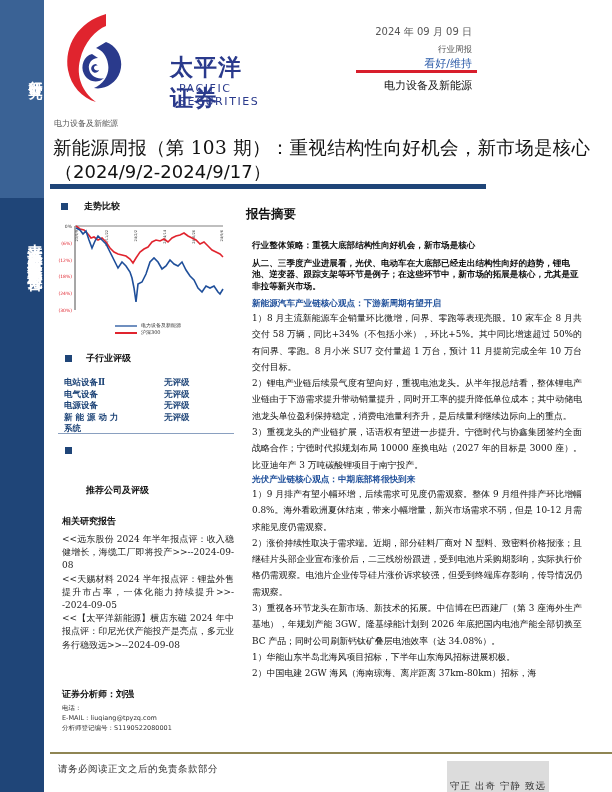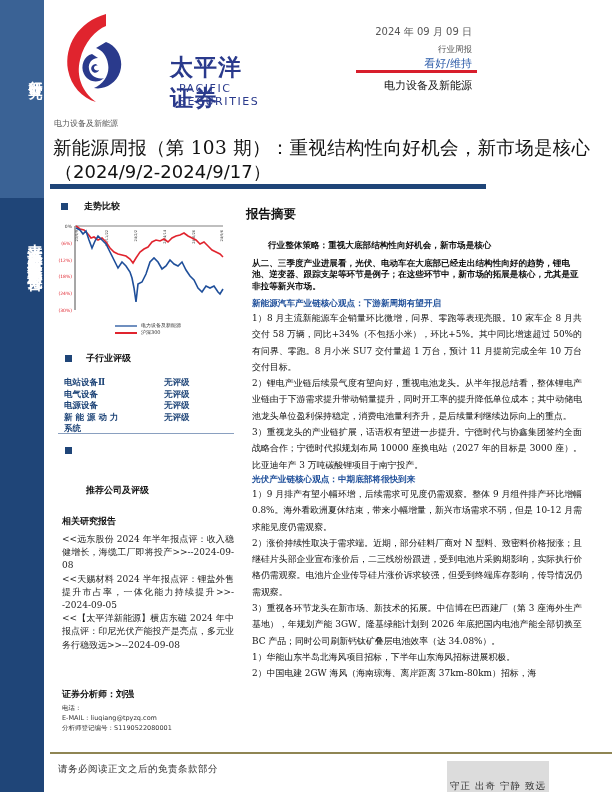--- a/index.html
+++ b/index.html
@@ -45,21 +45,21 @@
   .related-head { position:absolute; left:62px; top:515px; font-size:9px; font-weight:bold; color:#111; }
   .related-list { position:absolute; left:62px; top:533px; width:172px; font-size:9px; color:#222; line-height:13.2px; text-align:justify; }
 
   .analyst { position:absolute; left:62px; top:688px; width:172px; font-family:"DejaVu Sans", sans-serif; }
   .analyst-name { font-size:9px; font-weight:bold; color:#111; font-family:"DejaVu Serif", serif; margin-bottom:2px; }
   .analyst-line { font-size:6.5px; color:#333; line-height:10px; }
 
   
   .summary-title { position:absolute; left:246px; top:206px; font-size:12.5px; font-weight:bold; color:#111; }
   .main-col { position:absolute; left:252px; top:240px; width:330px; }
-  .p-bold { font-size:8.6px; font-weight:bold; color:#111; line-height:11.5px; margin-bottom:6px;margin-left:16px; }
+  .p-bold { font-size:8.6px; font-weight:bold; color:#111; line-height:11.5px; margin-bottom:6px; }
   .p-lead { font-size:8.6px; font-weight:bold; color:#111; line-height:11.5px; margin-bottom:5px; }
   .p-blue { font-size:8.6px; font-weight:bold; color:#1f4f9a; line-height:13px; }
   .p-body { font-size:8.9px; color:#111; line-height:16.3px; text-align:justify; }
 
   .footer-rule { position:absolute; left:50px; top:752px; width:562px; height:2px; background:#8f8553; }
   .footer-left { position:absolute; left:58px; top:763px; font-size:9.5px; color:#333; letter-spacing:0.5px; }
   .footer-right { position:absolute; left:447px; top:761px; background:#dcdcdc; padding:19px 3px; font-size:9.5px; color:#333; letter-spacing:1px; }
 </style>
 </head>
 <body>

